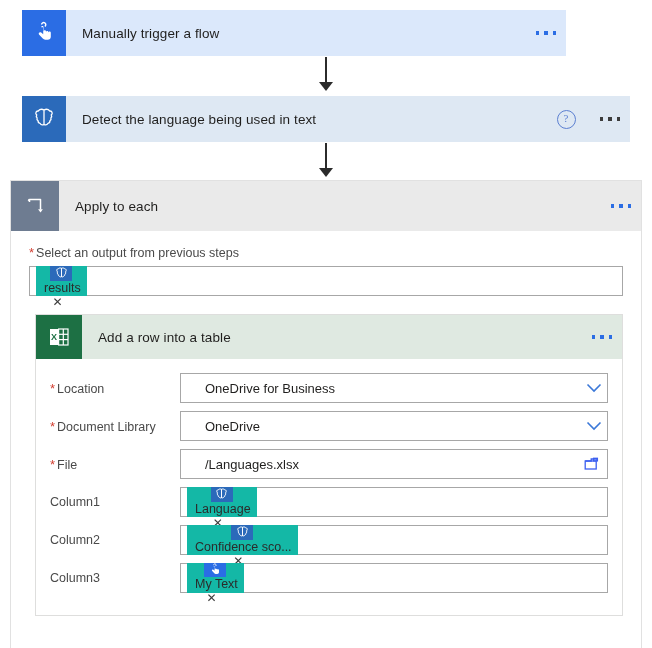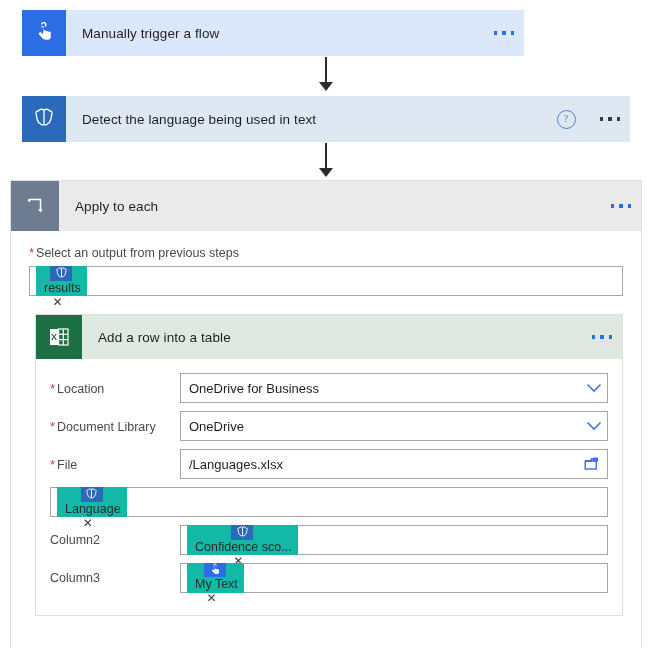--- a/index.html
+++ b/index.html
@@ -42,21 +42,21 @@
     flex: 1;
     font-size: 13.5px;
     color: #201f1e;
     letter-spacing: .1px;
   }
 
   
   #trigger-card {
     left: 22px;
     top: 10px;
-    width: 502px;
+    width: 544px;
     height: 46px;
     background: #dbe8fb;
     justify-content: space-between;
   }
   #trigger-card .card-icon { background: #2b6de4; }
 
   
   #detect-card {
     left: 22px;
     top: 96px;
@@ -217,21 +217,21 @@
     color: #4a4a4a;
   }
   .form-control {
     flex: 1;
     height: 30px;
     border: 1px solid #a7a7a7;
     background: #fff;
     display: flex;
     align-items: center;
     box-sizing: border-box;
-    padding-left: 8px;
+    padding-left: 24px;
   }
   .form-value {
     flex: 1;
     font-size: 13px;
     color: #201f1e;
   }
   .chevron {
     width: 26px;
     display: flex;
     align-items: center;
@@ -397,20 +397,21 @@
               <path d="M1.2 4.0 h6.0 v-2.0 h6.0 v2.0" fill="none" stroke="#3b5ff0" stroke-width="1.3"></path>
               <rect x="1.2" y="4.0" width="11.0" height="8.0" fill="none" stroke="#3b5ff0" stroke-width="1.3"></rect>
               <rect x="9.6" y="1.3" width="3.8" height="2.6" fill="none" stroke="#3b5ff0" stroke-width="1.3"></rect>
             </svg>
           </span>
         </div>
       </div>
 
 
       <div class="form-row">
+        <div class="form-label">Column1</div>
         <div class="form-control token">
           <span class="chip">
             <span class="chip-icon brain">
               <svg width="15" height="15" viewBox="0 0 26 26" aria-hidden="true">
                 <path d="M13 4.0c-2.0-1.1-4.4-.6-5.8 1.0-1.0-.1-2.0.5-2.3 1.5-.3.9 0 1.9.8 2.4-.5 1.0-.4 2.2.4 3.0-.4 1.1 0 2.3 1.0 2.9-.1 1.2.7 2.3 1.9 2.5.6 1.2 2.0 1.9 3.3 1.5.3-.1.5-.2.7-.4" fill="none" stroke="#ffffff" stroke-width="1.7" stroke-linejoin="round"></path>
                 <path d="M13 4.0c2.0-1.1 4.4-.6 5.8 1.0 1.0-.1 2.0.5 2.3 1.5.3.9 0 1.9-.8 2.4.5 1.0.4 2.2-.4 3.0.4 1.1 0 2.3-1.0 2.9.1 1.2-.7 2.3-1.9 2.5-.6 1.2-2.0 1.9-3.3 1.5-.3-.1-.5-.2-.7-.4" fill="none" stroke="#ffffff" stroke-width="1.7" stroke-linejoin="round"></path>
                 <line x1="13" y1="3.6" x2="13" y2="19.0" stroke="#ffffff" stroke-width="1.7"></line>
               </svg>
             </span>
             <span class="chip-text">Language</span>

